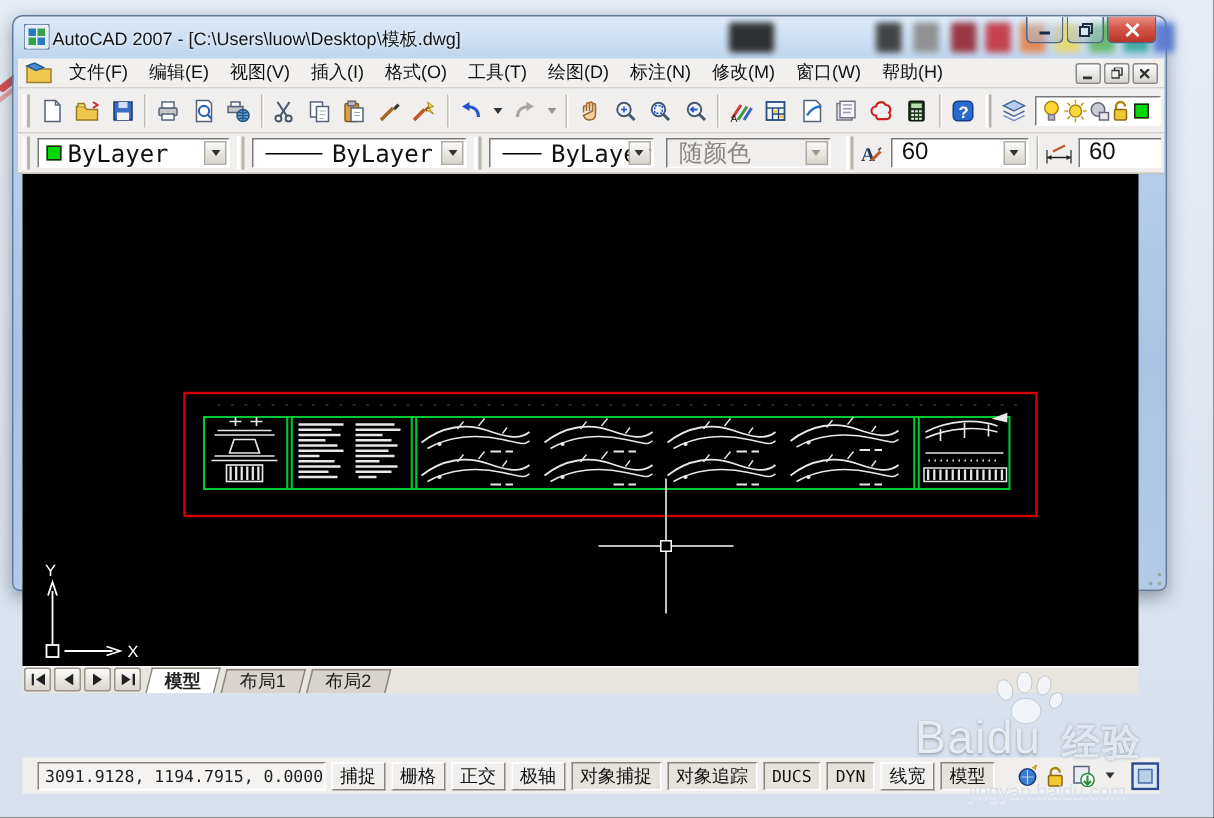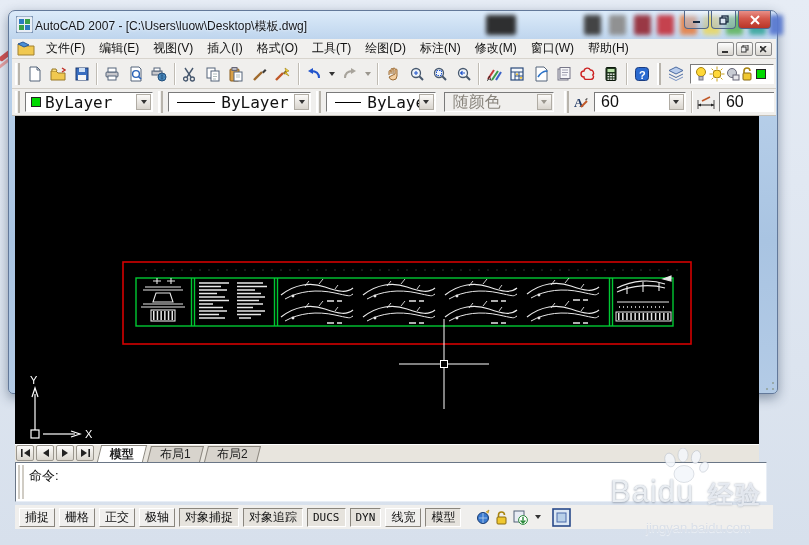--- a/index.html
+++ b/index.html
@@ -579,26 +579,23 @@
           <span>模型</span>
         </div>
       <div class="tab">
           <span>布局1</span>
         </div>
       <div class="tab">
           <span>布局2</span>
         </div>
     </div>
 
-    <div class="cmdwin">
-      <div class="cmd-grip"></div>
-      <div class="cmd-text">命令:</div>
-    </div>
 
     <div class="statusbar">
+      <div class="coords">3091.9128, 1194.7915, 0.0000</div>
       <div class="toggle">捕捉</div>
       <div class="toggle">栅格</div>
       <div class="toggle">正交</div>
       <div class="toggle">极轴</div>
       <div class="toggle pressed">对象捕捉</div>
       <div class="toggle pressed">对象追踪</div>
       <div class="toggle pressed mono">DUCS</div>
       <div class="toggle pressed mono">DYN</div>
       <div class="toggle">线宽</div>
       <div class="toggle pressed">模型</div>

